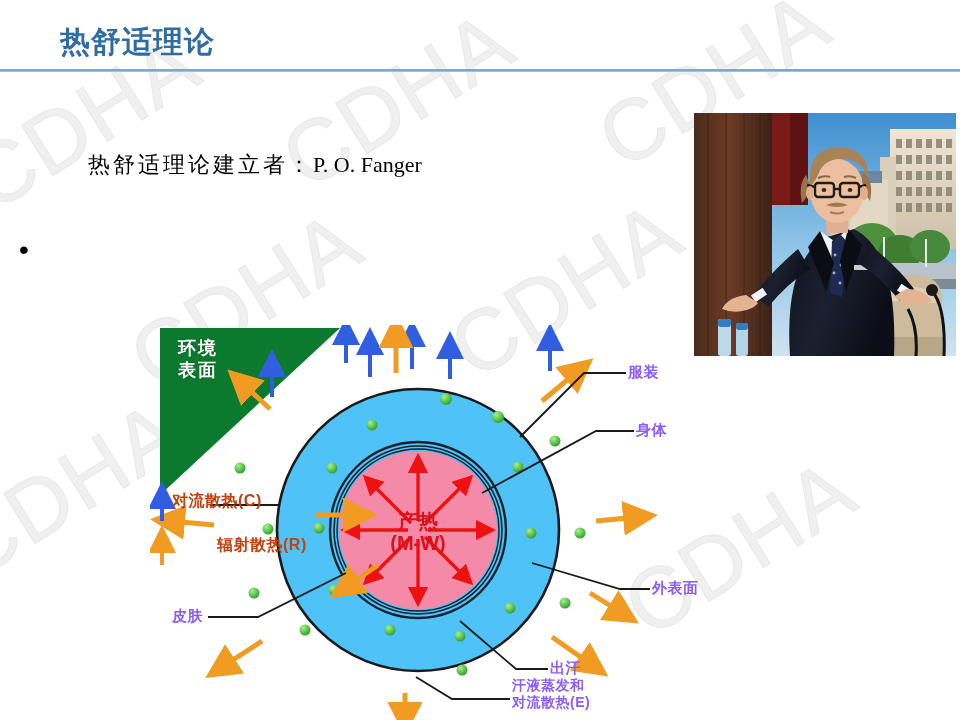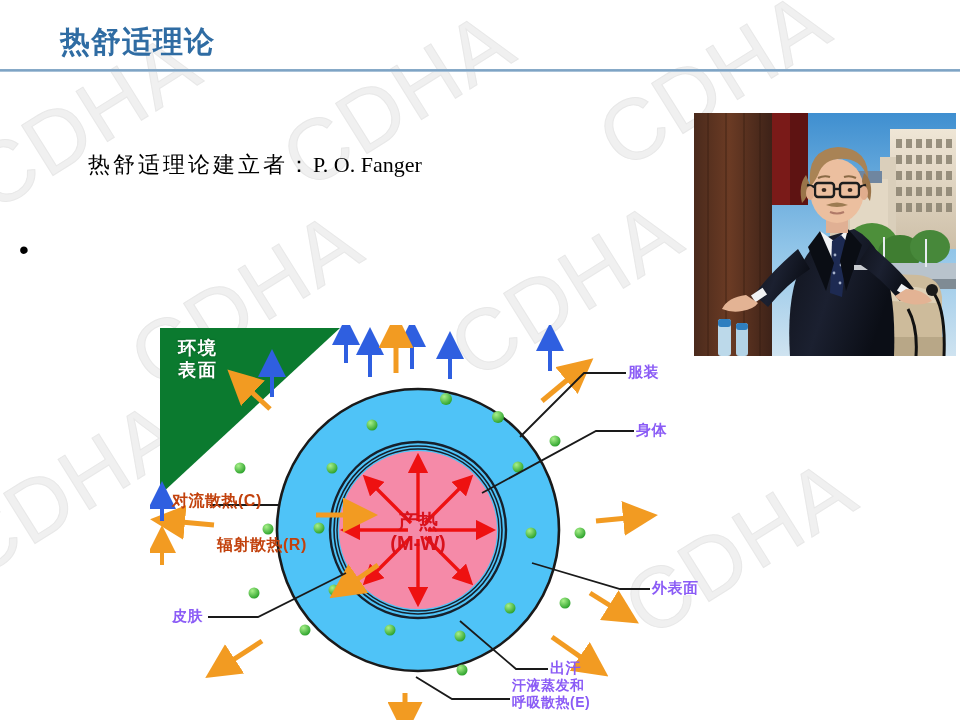--- a/index.html
+++ b/index.html
@@ -481,15 +481,15 @@
   </div>
 
   <div class="dlabel" style="left:478px; top:38px;">服装</div>
   <div class="dlabel" style="left:486px; top:96px;">身体</div>
   <div class="dlabel" style="left:502px; top:254px;">外表面</div>
   <div class="dlabel" style="left:22px; top:282px;">皮肤</div>
   <div class="dlabel" style="left:400px; top:334px;">出汗</div>
   
   <div class="dlabel small" style="left:362px; top:352px;">
     <div>汗液蒸发和</div>
-    <div>呼吸散热(E)</div>
+    <div>对流散热(E)</div>
   </div>
 </div>
 
 </body></html>

